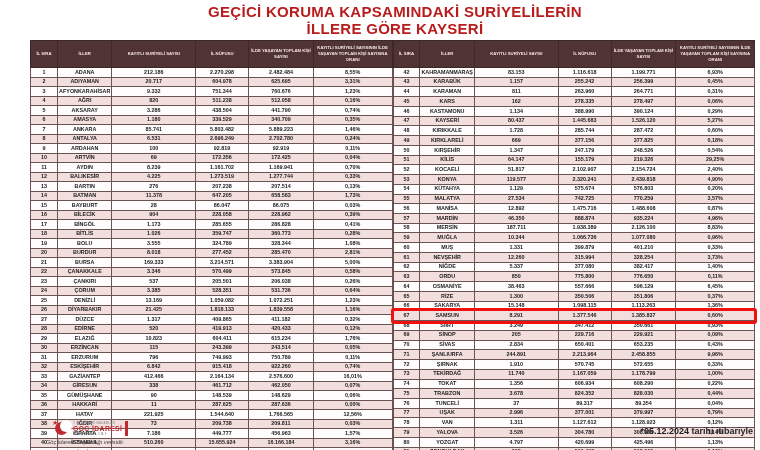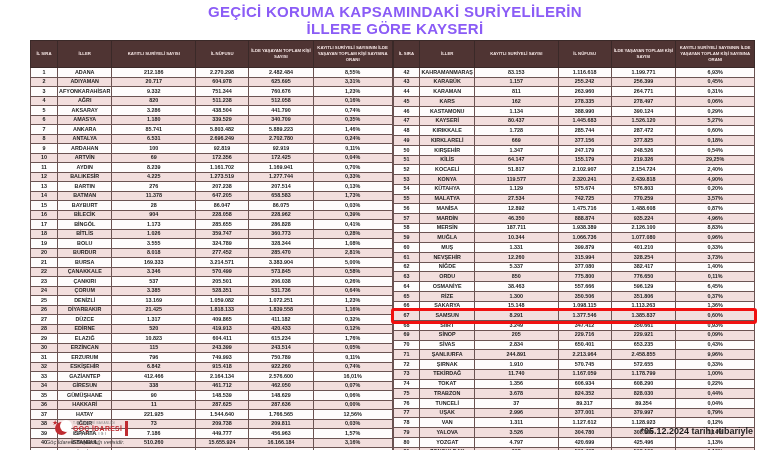--- a/index.html
+++ b/index.html
@@ -1,19 +1,19 @@
 <!DOCTYPE html>
 <html><head>
 <meta charset="utf-8">
 <style>
   html,body{margin:0;padding:0;background:#ffffff;}
   body{width:760px;height:450px;font-family:"Liberation Sans",sans-serif;}
   .page{position:relative;width:760px;height:450px;overflow:hidden;background:#ffffff;}
 
-  .title{position:absolute;left:0;right:0;top:4px;text-align:center;color:#8b5cf6;
+  .title{position:absolute;left:0;right:0;top:4px;text-align:center;color:#b91c1c;
          font-weight:bold;font-size:15px;line-height:1.12;letter-spacing:0.3px;padding-left:30px;}
 
   .table-area{position:absolute;left:30px;right:5px;top:40px;display:flex;}
   table{border-collapse:collapse;width:50%;table-layout:fixed;}
   th{background:#4F3433;color:#F2E2E1;font-size:4.3px;font-weight:bold;height:26px;
      padding:0 1px;border:0.5px solid #3A2928;line-height:1.35;text-align:center;}
   td{height:8.5px;font-size:5.4px;font-weight:bold;text-align:center;
      border:0.5px solid #6b5352;padding:0 1px;line-height:1;color:#1b1b1b;
      overflow:hidden;white-space:nowrap;}
   tr.alt td{background:#F2DEDD;}

